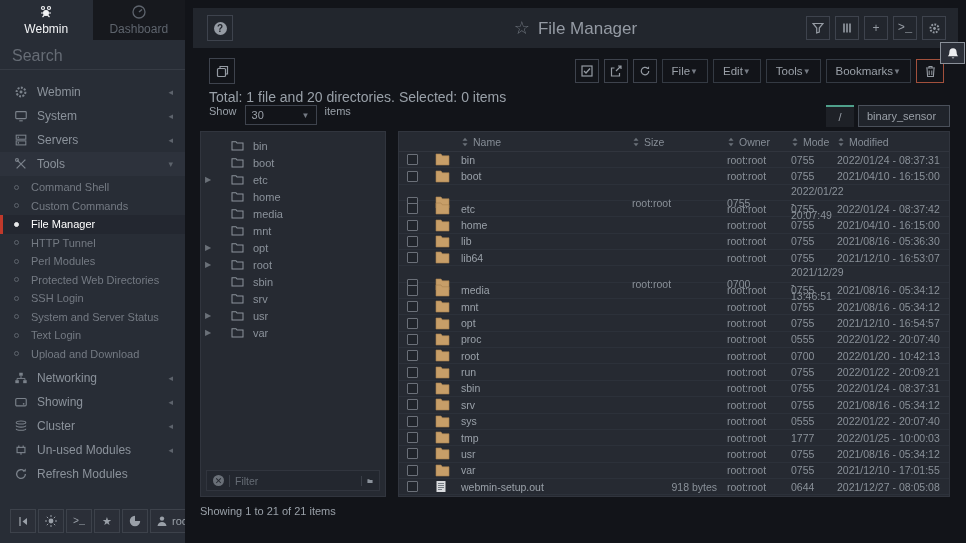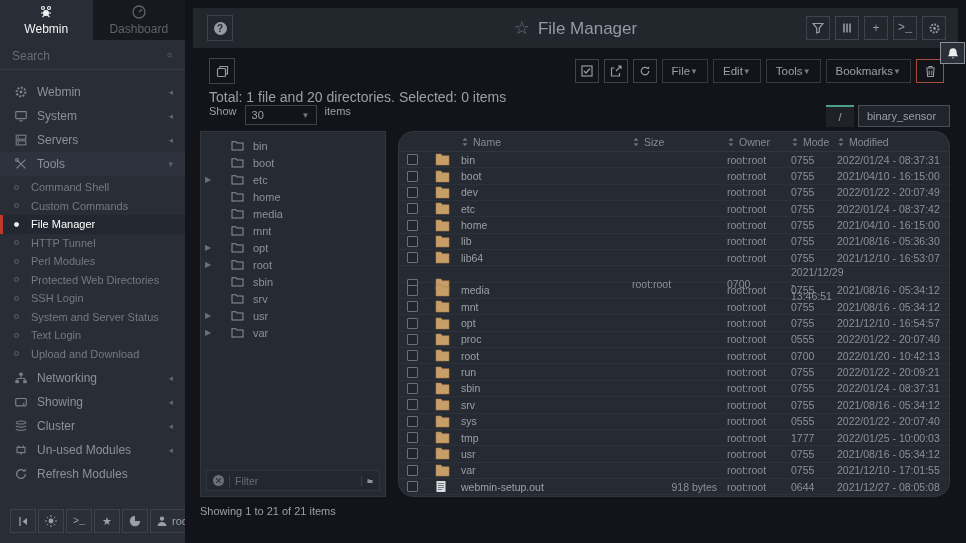--- a/index.html
+++ b/index.html
@@ -8,21 +8,21 @@
   .ico { display:inline-block; vertical-align:middle; }
 
   
   #sidebar { position:absolute; left:0; top:0; width:185px; height:543px; background:#282d36; }
   .tabs { display:flex; height:40px; }
   .tab { flex:1; display:flex; flex-direction:column; align-items:center; justify-content:center; gap:2px; cursor:pointer; }
   .tab.active { background:#282d36; color:#f2f3f5; }
   .tab.inactive { background:#17191e; color:#5e646d; }
   .tab .tlabel { font-size:12px; }
   .searchbar { height:28px; margin:2px 0 0 0; border-bottom:1px solid #363b44; display:flex; align-items:center; padding:0 12px; }
-  .searchbar input { flex:1; background:transparent; border:none; outline:none; color:#9aa0a8; font-size:12px; font-family:"Liberation Sans",sans-serif; }
+  .searchbar input { flex:1; background:transparent; border:none; outline:none; color:#9aa0a8; font-size:16px; font-family:"Liberation Sans",sans-serif; }
   .searchbar input::placeholder { color:#666c75; }
   .menu { margin-top:10px; }
   .cat { height:24px; display:flex; align-items:center; padding:0 12px 0 14px; color:#8b929b; font-size:12px; cursor:pointer; }
   .cat .ico { width:14px; height:14px; margin-right:9px; color:#7b828b; flex:none; }
   .cat .caret { margin-left:auto; color:#5d636c; font-size:9px; }
   .cat.open { background:#2d323c; }
   .subs { padding:2px 0 3px 0; }
   .sub { height:18.5px; display:flex; align-items:center; padding-left:11px; color:#747a83; font-size:11px; cursor:pointer; position:relative; border-left:3px solid transparent; }
   .sub .dot { width:5px; height:5px; border:1px solid #5d636c; border-radius:50%; margin-right:12px; flex:none; }
   .sub.active { border-left-color:#c0392b; background:#232730; color:#ffffff; }
@@ -67,21 +67,21 @@
   .titem .exp { width:10px; margin-left:-12px; margin-right:2px; font-size:8px; color:#6a7078; visibility:hidden; }
   .titem.expandable .exp { visibility:visible; }
   .titem .ico { width:13px; height:11px; margin:0 9px 0 14px; flex:none; }
   .filterbar { height:21px; margin:4px 5px 5px 5px; border:1px solid #31353e; display:flex; align-items:center; padding:0 6px; background:#23272f; }
   .filterbar .clr { width:11px; height:11px; border-radius:50%; background:#6a7078; color:#23272f; font-size:9px; display:flex; align-items:center; justify-content:center; margin-right:5px; cursor:pointer; }
   .filterbar input { flex:1; min-width:0; background:transparent; border:none; outline:none; color:#9aa0a8; font-size:10.5px; font-family:"Liberation Sans",sans-serif; border-left:1px solid #3a3f48; padding-left:5px; }
   .filterbar input::placeholder { color:#666c75; }
   .filterbar .fold { color:#8b929b; border-left:1px solid #3a3f48; padding-left:5px; cursor:pointer; }
 
   
-  .tablepanel { flex:1; display:flex; flex-direction:column; overflow:hidden;border-radius:15px; }
+  .tablepanel { flex:1; display:flex; flex-direction:column; overflow:hidden; }
   .grid { display:grid; grid-template-columns:26px 36px 1fr 95px 64px 46px 112px; align-items:center; }
   .thead { height:20px; border-bottom:1px solid #31353e; color:#868d96; font-size:10.5px; }
   .thead .hc { display:flex; align-items:center; gap:4px; cursor:pointer; }
   .sort { width:8px; height:10px; flex:none; }
   .frow { height:16.35px; border-bottom:1px solid #2c313a; font-size:10.5px; color:#8a9199; cursor:pointer; }
   .frow .cb, .thead .cb { display:flex; justify-content:center; }
   .cbx { width:11px; height:11px; border:1px solid #6b7079; background:#20242b; border-radius:1px; cursor:pointer; }
   .frow .fico { display:flex; justify-content:flex-start; padding-left:10px; }
   .frow .name { color:#9aa1a9; }
   .frow .size { text-align:right; padding-right:10px; }
@@ -580,21 +580,20 @@
           <div class="grid frow dir">
           <div class="cb">
               <span class="cbx"></span>
             </div>
           <div class="fico">
             <svg class="ico foldico" width="15" height="13" viewBox="0 0 15 13">
                 <path d="M1 12V1h5l1.3 1.8H14V12z" fill="#c79e68" stroke="#a8824f" stroke-width=".6"></path>
               </svg>
 
           </div>
-          <div class="name">dev</div>
           <div class="size"></div>
           <div class="owner">root:root</div>
           <div class="mode">0755</div>
           <div class="modified">2022/01/22 - 20:07:49</div>
         </div>
           <div class="grid frow dir">
           <div class="cb">
               <span class="cbx"></span>
             </div>
           <div class="fico">

